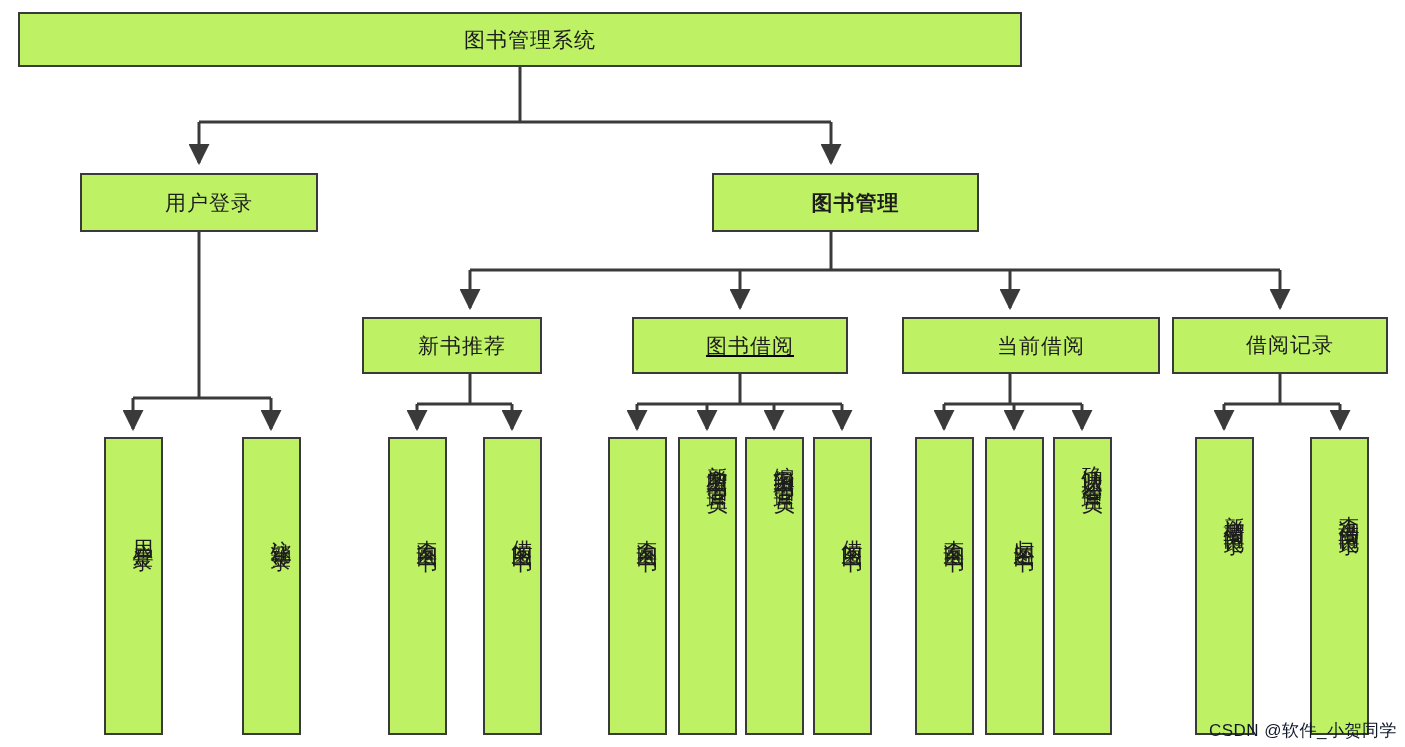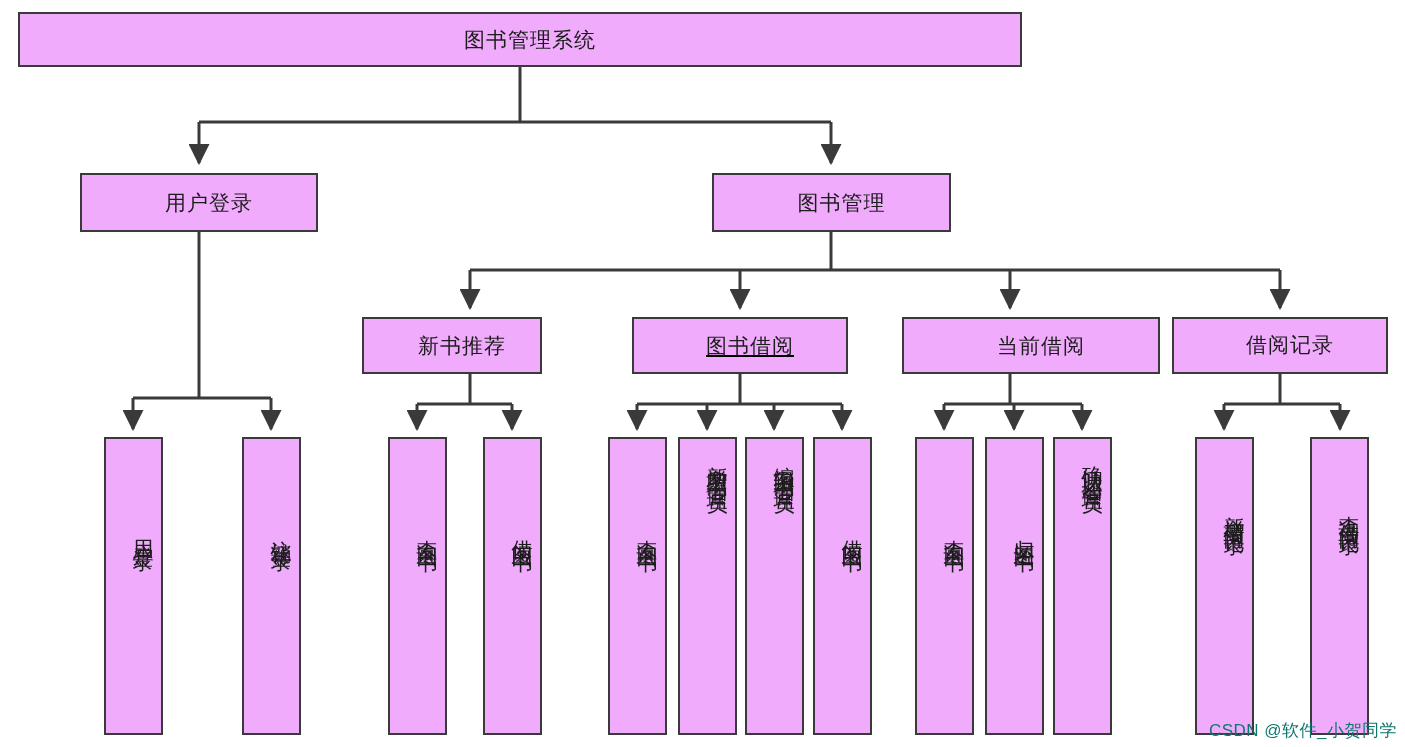--- a/index.html
+++ b/index.html
@@ -21,21 +21,21 @@
     position: absolute;
     left: 0;
     top: 0;
     width: 1405px;
     height: 747px;
     pointer-events: none;
   }
   .node {
     position: absolute;
     box-sizing: border-box;
-    background: #f0abfc;
+    background: #bef264;
     border: 2px solid #3a3a3a;
     display: flex;
     align-items: center;
     justify-content: center;
     padding-left: 20px;
   }
   .node.h {
     
   }
   .node.h .label {
@@ -67,21 +67,21 @@
     margin-top: 54px;
   }
   .node.v.topalign .label {
     margin-top: 4px;
   }
   .watermark {
     position: absolute;
     right: 8px;
     bottom: 5px;
     font-size: 17px;
-    color: #0f766e;
+    color: #0f172a;
     letter-spacing: 0.5px;
     white-space: nowrap;
   }
 </style>
 </head>
 <body>
 
 <div id="canvas">
 
   <svg id="wires" viewBox="0 0 1405 747" xmlns="http://www.w3.org/2000/svg">
@@ -135,21 +135,21 @@
   </svg>
 
   <div class="node h" style="left:18px; top:12px; width:1004px; height:55px;">
     <span class="label">图书管理系统</span>
   </div>
 
   <div class="node h" style="left:80px; top:173px; width:238px; height:59px;">
     <span class="label">用户登录</span>
   </div>
 
-  <div class="node h" style="left:712px; top:173px; width:239px; height:59px;">
+  <div class="node h" style="left:712px; top:173px; width:267px; height:59px;font-weight:bold;">
     <span class="label">图书管理</span>
   </div>
 
   <div class="node h" style="left:362px; top:317px; width:180px; height:57px;">
     <span class="label">新书推荐</span>
   </div>
 
   <div class="node h" style="left:632px; top:317px; width:216px; height:57px;text-decoration:underline;">
     <span class="label">图书借阅</span>
   </div>

